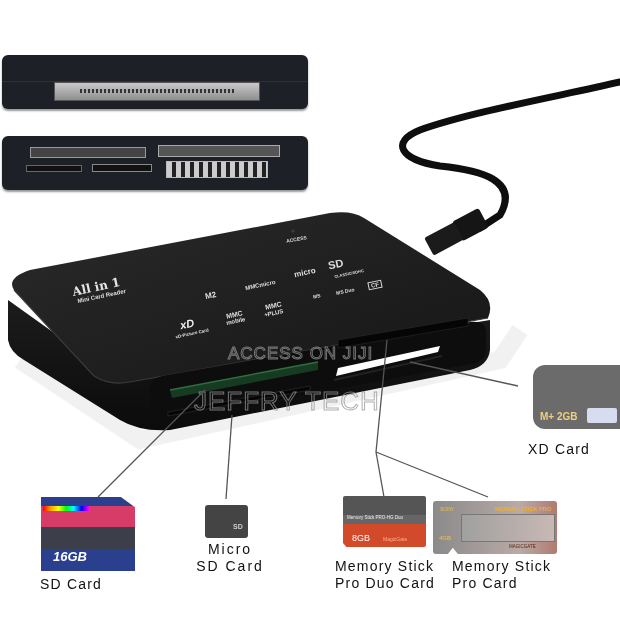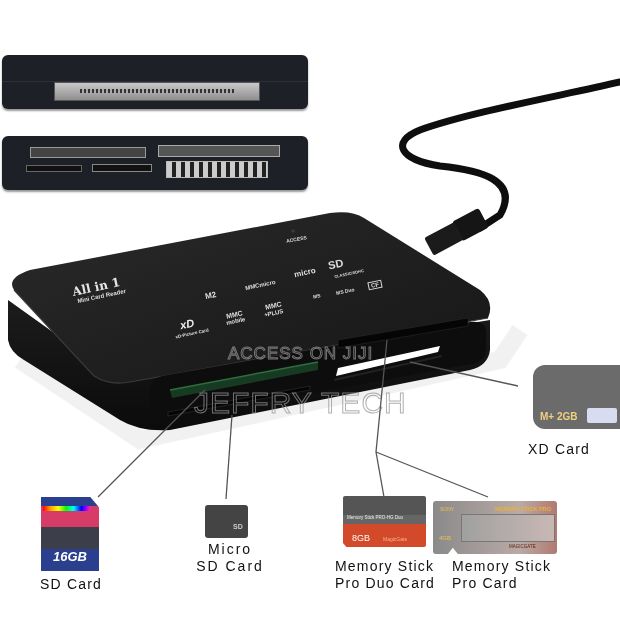--- a/index.html
+++ b/index.html
@@ -82,38 +82,38 @@
 <div class="tiny" style="left:205px;top:291px;font-size:8px;transform:rotate(-12deg);">M2</div>
 <div class="tiny" style="left:245px;top:282px;font-size:6px;transform:rotate(-12deg);">MMCmicro</div>
 <div class="tiny" style="left:294px;top:268px;font-size:8px;transform:rotate(-12deg);">micro</div>
 <div class="tiny" style="left:328px;top:258px;font-size:11px;transform:rotate(-12deg);">SD</div>
 <div class="tiny" style="left:334px;top:271px;font-size:4px;transform:rotate(-12deg);">CLASSIC/SDHC</div>
 <div class="tiny" style="left:313px;top:293px;font-size:5px;transform:rotate(-12deg);">MS</div>
 <div class="tiny" style="left:336px;top:288px;font-size:5px;transform:rotate(-12deg);">MS Duo</div>
 <div class="tiny" style="left:368px;top:281px;font-size:6px;border:1px solid #ddd;padding:0 2px;transform:rotate(-12deg);">CF</div>
 
 <div class="watermark" style="left:228px;top:344px;font-size:17px;">ACCESS ON JIJI</div>
-<div class="watermark" style="left:194px;top:386px;font-size:30px;">JEFFRY TECH</div>
+<div class="watermark" style="left:194px;top:386px;font-size:26px;">JEFFRY TECH</div>
 
 <svg class="abs" style="left:0;top:0;" width="620" height="620">
   <line x1="205" y1="390" x2="98" y2="497" stroke="#555" stroke-width="1.3"></line>
   <line x1="232" y1="415" x2="226" y2="499" stroke="#555" stroke-width="1.3"></line>
   <line x1="410" y1="362" x2="518" y2="386" stroke="#555" stroke-width="1.3"></line>
   <line x1="387" y1="340" x2="376" y2="452" stroke="#555" stroke-width="1.3"></line>
   <line x1="376" y1="452" x2="384" y2="497" stroke="#555" stroke-width="1.3"></line>
   <line x1="376" y1="452" x2="488" y2="497" stroke="#555" stroke-width="1.3"></line>
 </svg>
 
 <div class="abs" style="left:533px;top:365px;width:100px;height:64px;background:#6b6b6b;border-radius:12px;clip-path:polygon(0 0,92% 0,100% 12%,100% 100%,0 100%);">
   <span class="abs" style="left:7px;top:46px;font-size:10px;color:#f0d080;font-weight:bold;font-family:'Liberation Sans',sans-serif;">M+ 2GB</span>
   <div class="abs" style="left:54px;top:43px;width:30px;height:15px;background:#d8dcf0;border-radius:2px;"></div>
 </div>
 <div class="label" style="left:528px;top:441px;text-align:center;">XD Card</div>
 
-<div class="abs" style="left:41px;top:497px;width:58px;height:74px;background:linear-gradient(#2b3f8f 0 12%,#d63c67 12% 40%,#3c3f4a 40% 70%,#2b3f8f 70%);clip-path:polygon(0 0,85% 0,100% 14%,100% 100%,0 100%);">
+<div class="abs" style="left:41px;top:497px;width:58px;height:74px;background:linear-gradient(#2b3f8f 0 12%,#d63c67 12% 40%,#3c3f4a 40% 70%,#2b3f8f 70%);clip-path:polygon(0 0,85% 0,100% 14%,100% 100%,0 100%);padding-left:36px;">
   <div class="abs" style="left:2px;top:9px;width:46px;height:5px;background:linear-gradient(90deg,red,orange,yellow,lime,cyan,blue,magenta);"></div>
   <span class="abs" style="left:12px;top:52px;font-size:13px;color:#fff;font-weight:bold;font-style:italic;font-family:'Liberation Sans',sans-serif;">16GB</span>
 </div>
 <div class="label" style="left:40px;top:576px;">SD Card</div>
 
 <div class="abs" style="left:205px;top:505px;width:43px;height:33px;background:#444;border-radius:3px;">
   <span class="abs" style="left:28px;top:18px;font-size:7px;color:#ccc;font-weight:bold;font-family:'Liberation Sans',sans-serif;">SD</span>
 </div>
 <div class="label center" style="left:196px;top:541px;width:68px;letter-spacing:2px;">Micro
 SD Card</div>

